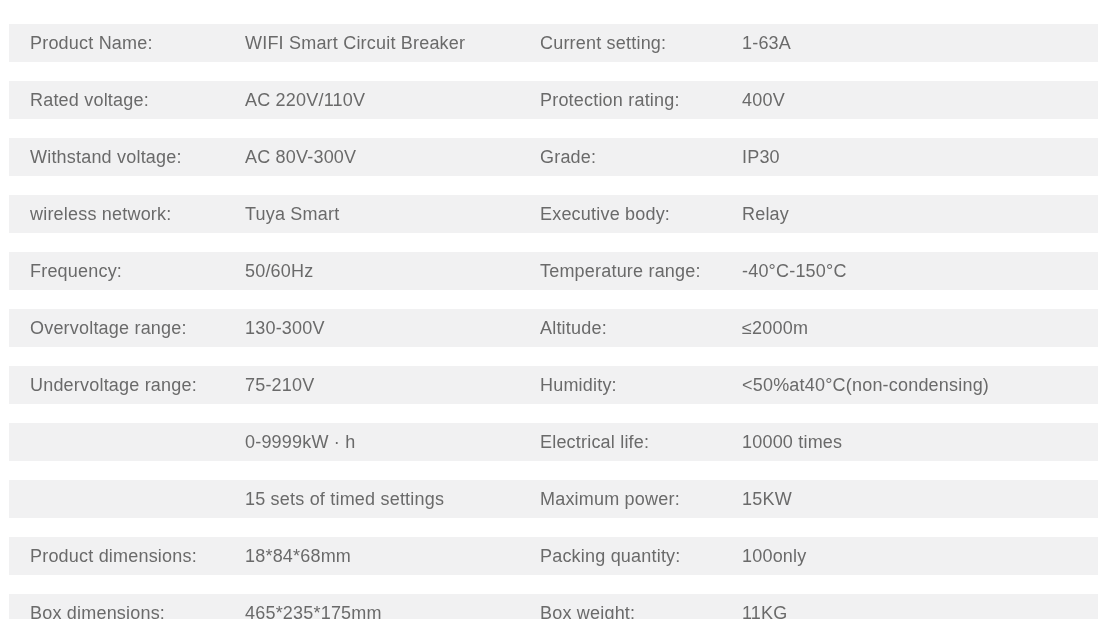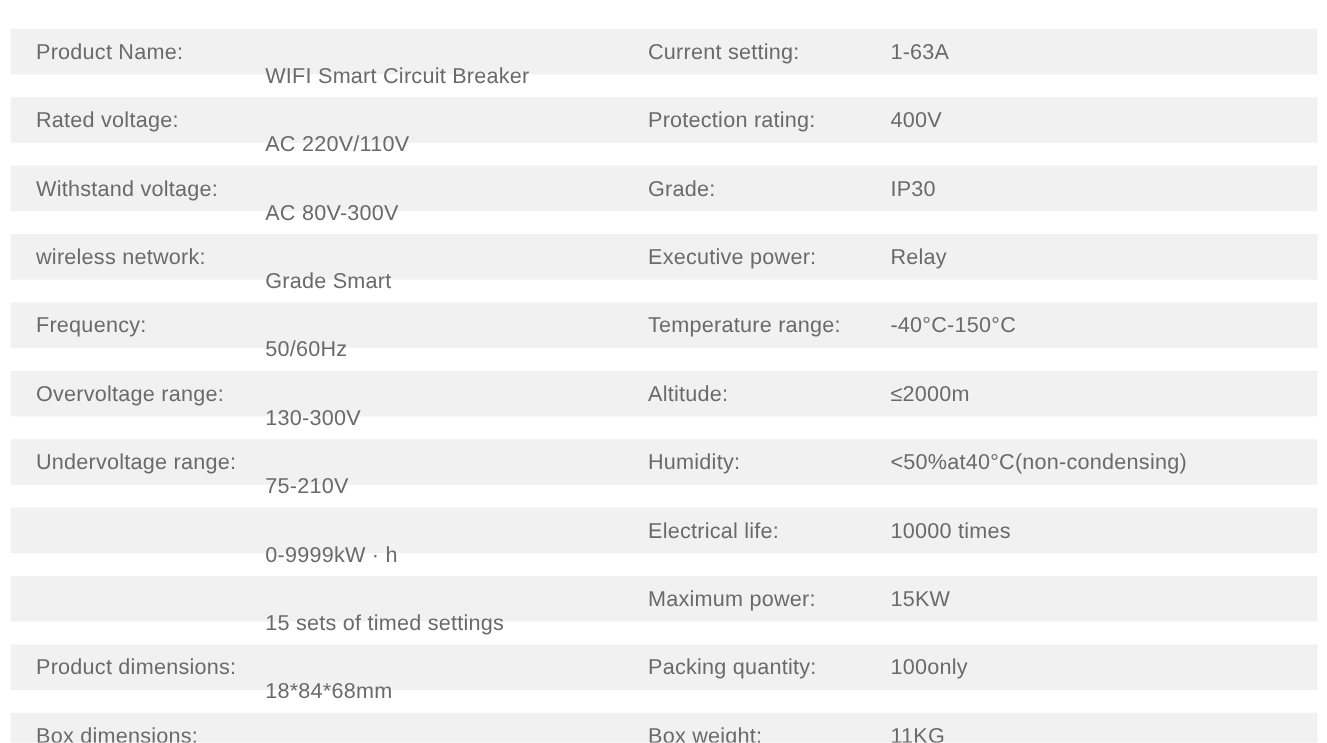--- a/index.html
+++ b/index.html
@@ -27,21 +27,21 @@
     position: absolute;
     top: 50%;
     transform: translateY(-50%);
     font-size: 18px;
     line-height: 1;
     color: var(--text-color, #6a6a6a);
     letter-spacing: 0.2px;
     white-space: nowrap;
   }
   .ll { left: 21px; }
-  .lv { left: 212px; margin-top: 20px; }
+  .lv { left: 236px; }
   .rl { left: 531px; }
   .rv { left: 733px; }
 </style>
 </head>
 <body>
 
 <div class="spec-table">
   <div class="row">
     <span class="cell ll">Product Name:</span>
     <span class="cell lv">WIFI Smart Circuit Breaker</span>
@@ -55,22 +55,22 @@
     <span class="cell rv">400V</span>
   </div>
   <div class="row">
     <span class="cell ll">Withstand voltage:</span>
     <span class="cell lv">AC 80V-300V</span>
     <span class="cell rl">Grade:</span>
     <span class="cell rv">IP30</span>
   </div>
   <div class="row">
     <span class="cell ll">wireless network:</span>
-    <span class="cell lv">Grade Smart</span>
-    <span class="cell rl">Executive power:</span>
+    <span class="cell lv">Tuya Smart</span>
+    <span class="cell rl">Executive body:</span>
     <span class="cell rv">Relay</span>
   </div>
   <div class="row">
     <span class="cell ll">Frequency:</span>
     <span class="cell lv">50/60Hz</span>
     <span class="cell rl">Temperature range:</span>
     <span class="cell rv">-40°C-150°C</span>
   </div>
   <div class="row">
     <span class="cell ll">Overvoltage range:</span>

